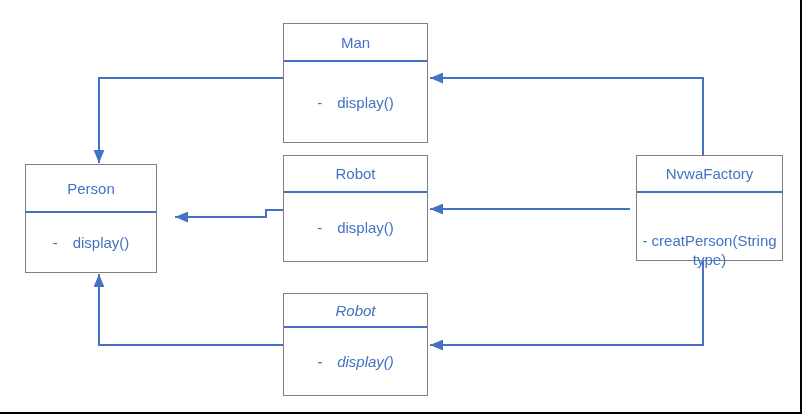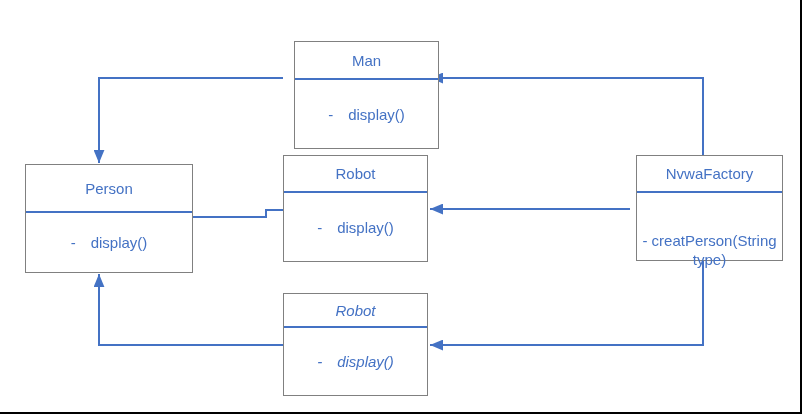--- a/index.html
+++ b/index.html
@@ -61,23 +61,23 @@
     justify-content: center;
     gap: 15px;
   }
   .class-members.wrap {
     display: block;
     text-align: center;
     padding: 27px 2px 0 2px;
     line-height: 1.25;
   }
   
-  #box-man     { left: 294px; top: 23px;  width: 145px; height: 108px; margin-top: 18px; }
+  #box-man     { left: 283px; top: 23px;  width: 145px; height: 120px; }
   #box-man .class-title     { height: 36px; }
-  #box-person  { left: 25px;  top: 164px; width: 168px; height: 109px; }
+  #box-person  { left: 25px;  top: 164px; width: 132px; height: 109px; }
   #box-person .class-title  { height: 46px; }
   #box-woman   { left: 283px; top: 155px; width: 145px; height: 107px; }
   #box-woman .class-title   { height: 35px; }
   #box-factory { left: 636px; top: 155px; width: 147px; height: 106px; gap: 12px; }
   #box-factory .class-title { height: 35px; }
   #box-robot   { left: 283px; top: 293px; width: 145px; height: 103px; font-style: italic; }
   #box-robot .class-title   { height: 32px; }
 </style>
 </head>
 <body>

